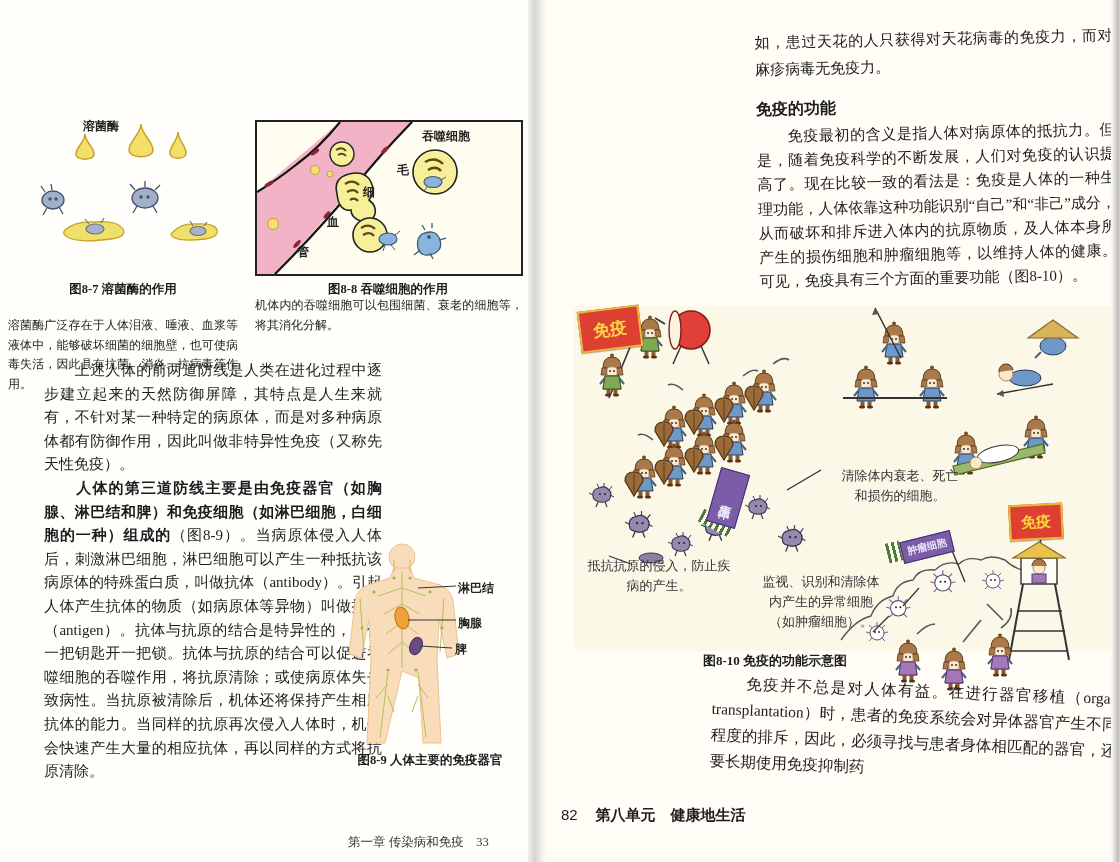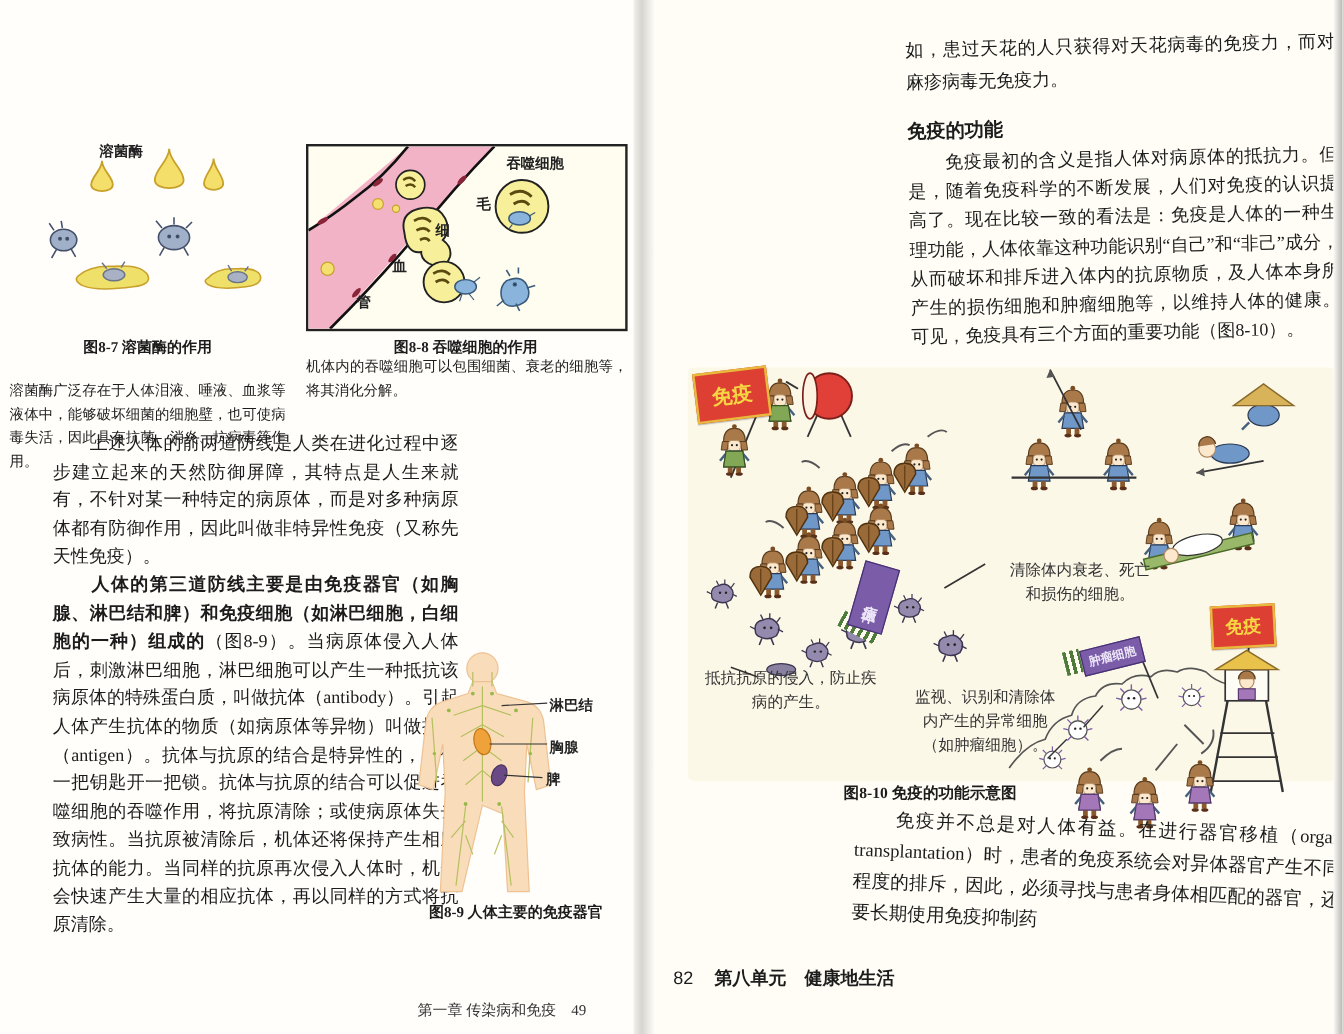--- a/index.html
+++ b/index.html
@@ -186,21 +186,21 @@
           <line x1="78" y1="82" x2="126" y2="82"></line>
           <line x1="90" y1="108" x2="122" y2="110"></line>
         </g>
       </svg>
       <div class="abs figlabel" style="left:128px;top:42px;">淋巴结</div>
       <div class="abs figlabel" style="left:128px;top:77px;">胸腺</div>
       <div class="abs figlabel" style="left:125px;top:103px;">脾</div>
       <div class="abs cap" style="left:0px;top:214px;width:200px;text-align:center;">图8-9 人体主要的免疫器官</div>
     </div>
 
-    <div class="abs footer" style="left:348px;top:834px;">第一章 传染病和免疫　49</div>
+    <div class="abs footer" style="left:348px;top:834px;">第一章 传染病和免疫　33</div>
   </div>
 
   <div id="gutter" class="abs"></div>
 
   <div id="page-right" class="page">
 
     <div class="abs" style="left:212px;top:26px;width:358px;transform:rotate(-1.2deg);">
       <div class="bodytext" style="line-height:27px;">如，患过天花的人只获得对天花病毒的免疫力，而对麻疹病毒无免疫力。</div>
       <div class="b" style="font-size:16px;margin-top:16px;">免疫的功能</div>
       <div class="bodytext" style="line-height:24.2px;margin-top:4px;">　　免疫最初的含义是指人体对病原体的抵抗力。但是，随着免疫科学的不断发展，人们对免疫的认识提高了。现在比较一致的看法是：免疫是人体的一种生理功能，人体依靠这种功能识别“自己”和“非己”成分，从而破坏和排斥进入体内的抗原物质，及人体本身所产生的损伤细胞和肿瘤细胞等，以维持人体的健康。可见，免疫具有三个方面的重要功能（图8-10）。</div>

